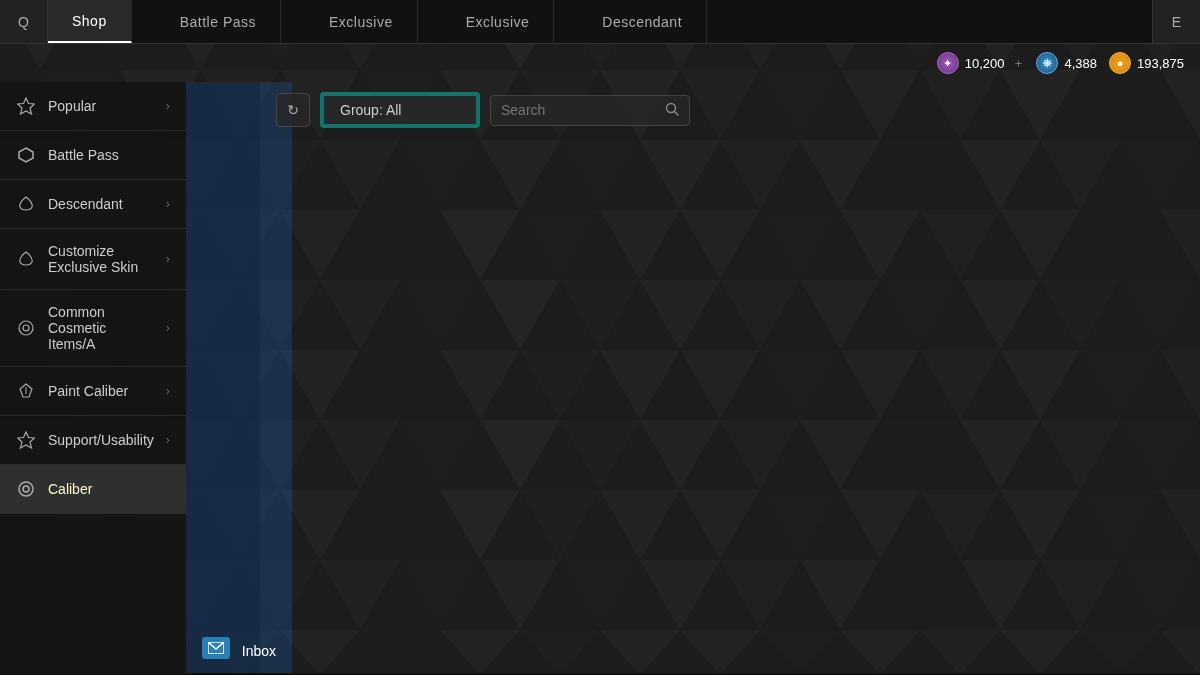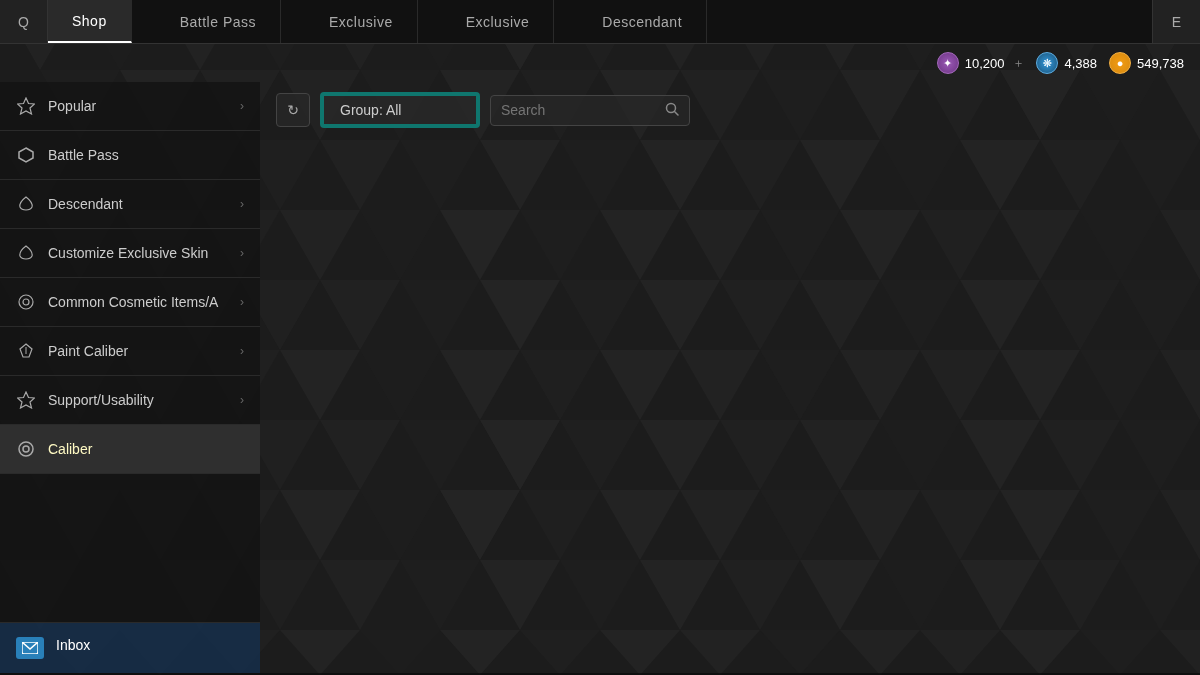--- a/index.html
+++ b/index.html
@@ -139,21 +139,21 @@
       position: relative;
       z-index: 10;
       display: flex;
       height: calc(675px - 44px - 40px);
     }
 
     
     .sidebar {
       width: 260px;
       display: flex;
-      flex-direction: column;
+      flex-direction: row;
       background: rgba(20, 20, 20, 0.9);
       flex-shrink: 0;
     }
 
     .sidebar-item {
       display: flex;
       align-items: center;
       padding: 14px 16px;
       cursor: pointer;
       border-bottom: 1px solid #2a2a2a;
@@ -187,21 +187,21 @@
       font-size: 12px;
     }
 
     .sidebar-spacer {
       flex: 1;
     }
 
     
     .sidebar-inbox {
       display: flex;
-      align-items: flex-start;
+      align-items: flex-end;
       padding: 14px 16px;
       cursor: pointer;
       background: rgba(30, 100, 180, 0.3);
       border-top: 1px solid #2a2a2a;
       font-size: 14px;
       color: #fff;
       gap: 12px;
     }
 
     .inbox-icon {
@@ -501,21 +501,21 @@
     <div class="currency-icon purple">✦</div>
     <span>10,200</span>
     <span class="currency-plus">＋</span>
   </div>
   <div class="currency-item">
     <div class="currency-icon blue">❋</div>
     <span>4,388</span>
   </div>
   <div class="currency-item">
     <div class="currency-icon gold">●</div>
-    <span>549,738</span>
+    <span>193,875</span>
   </div>
 </div>
 
 <div class="main-content">
 
   <div class="sidebar">
     <div id="sidebar-items-container">
         <div class="sidebar-item">
           <span class="item-icon">
             <svg width="18" height="18" viewBox="0 0 18 18">

